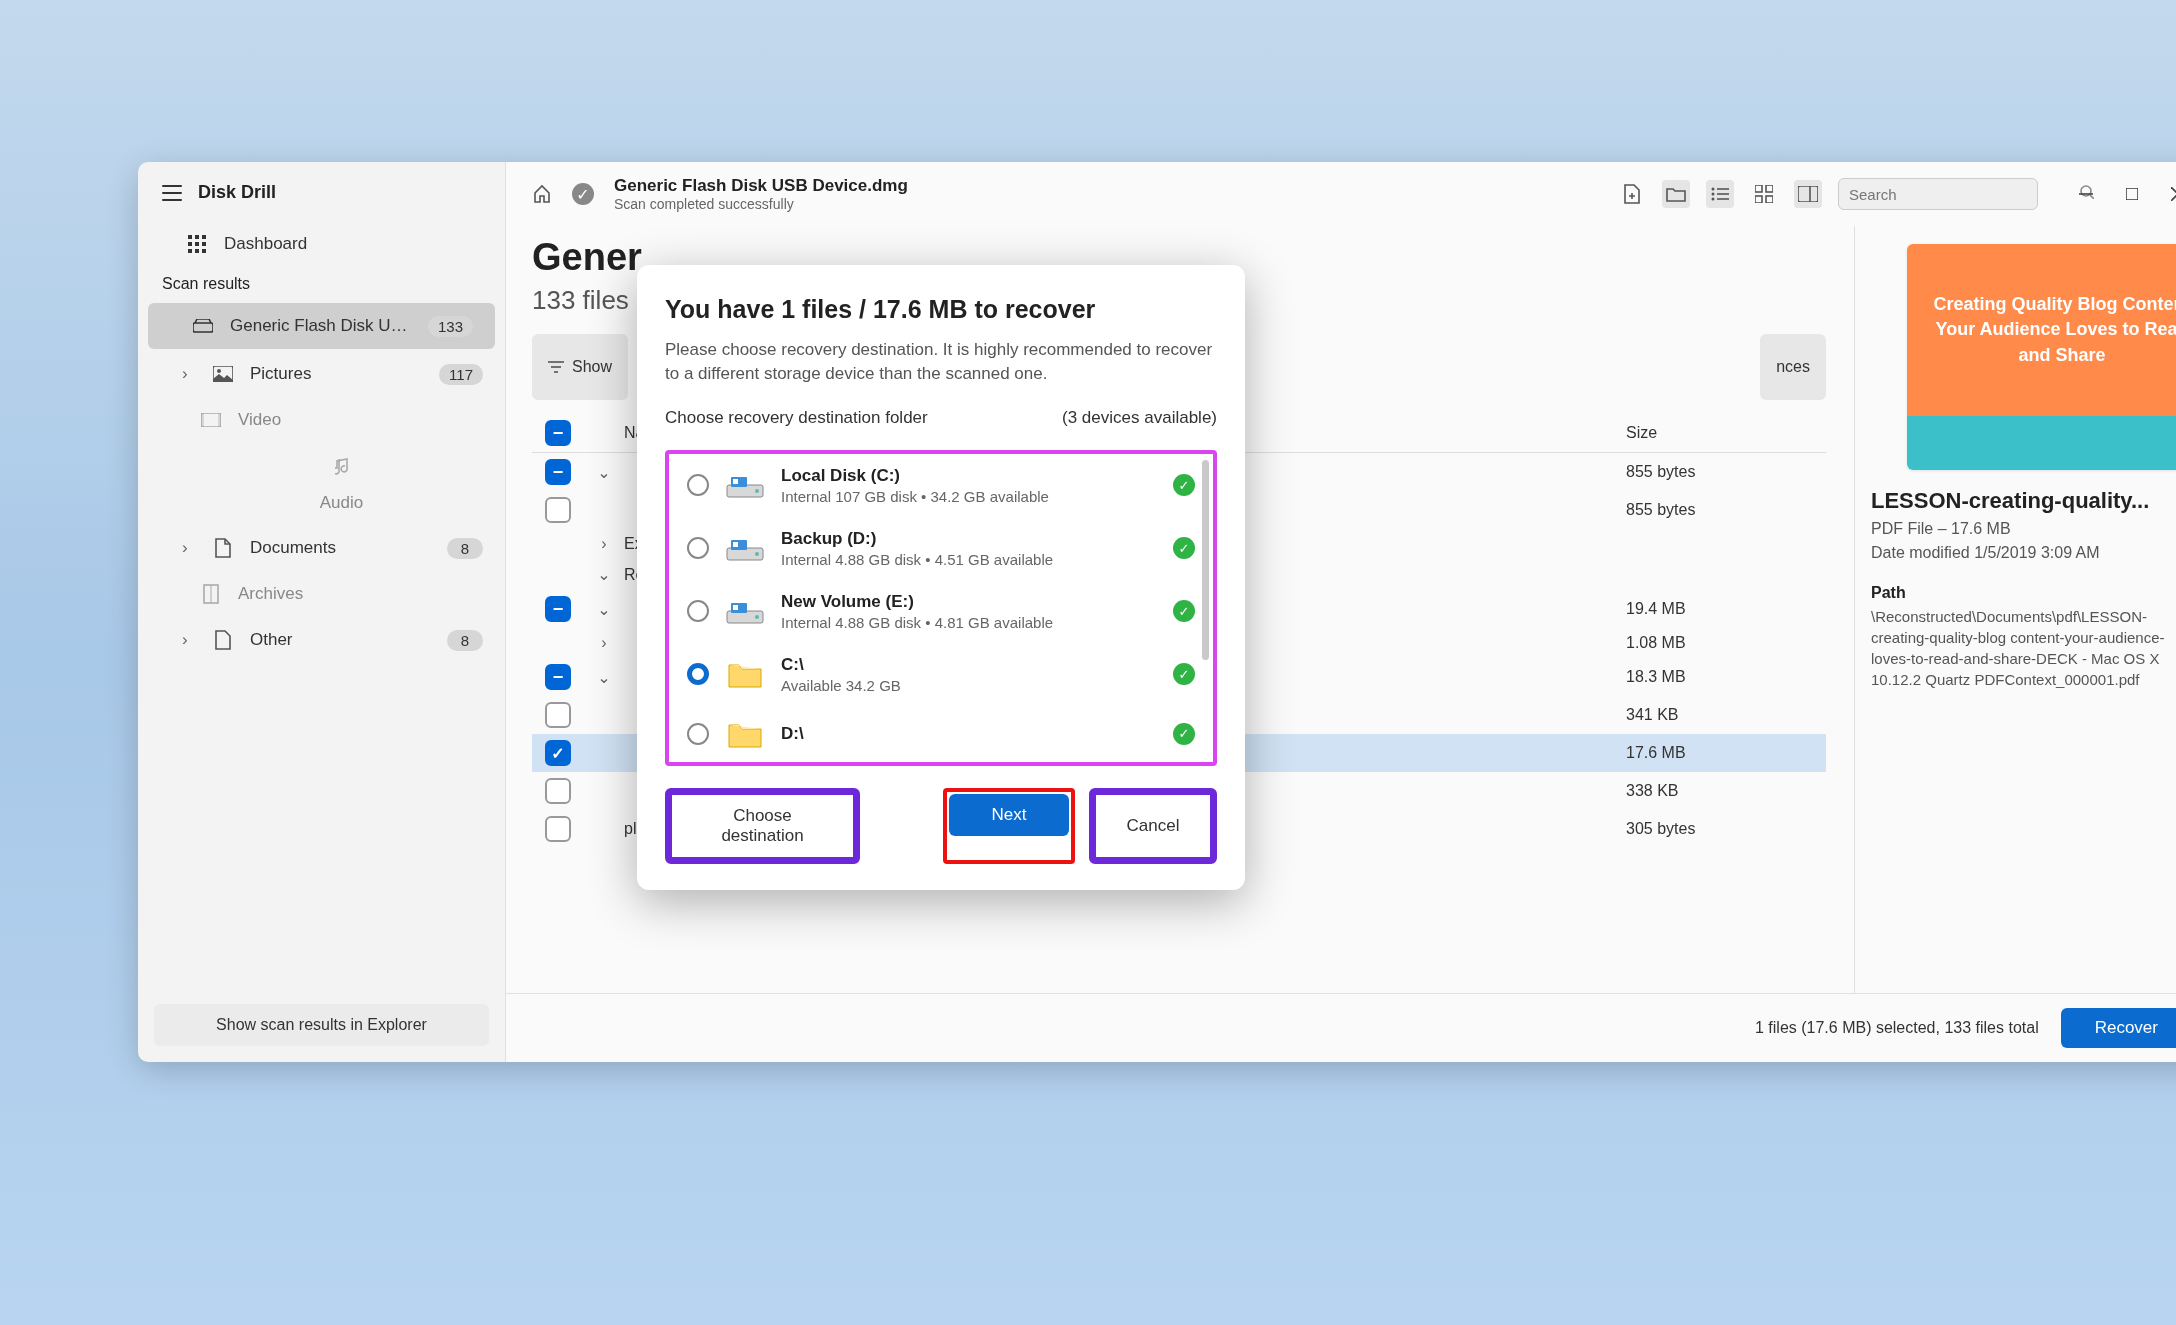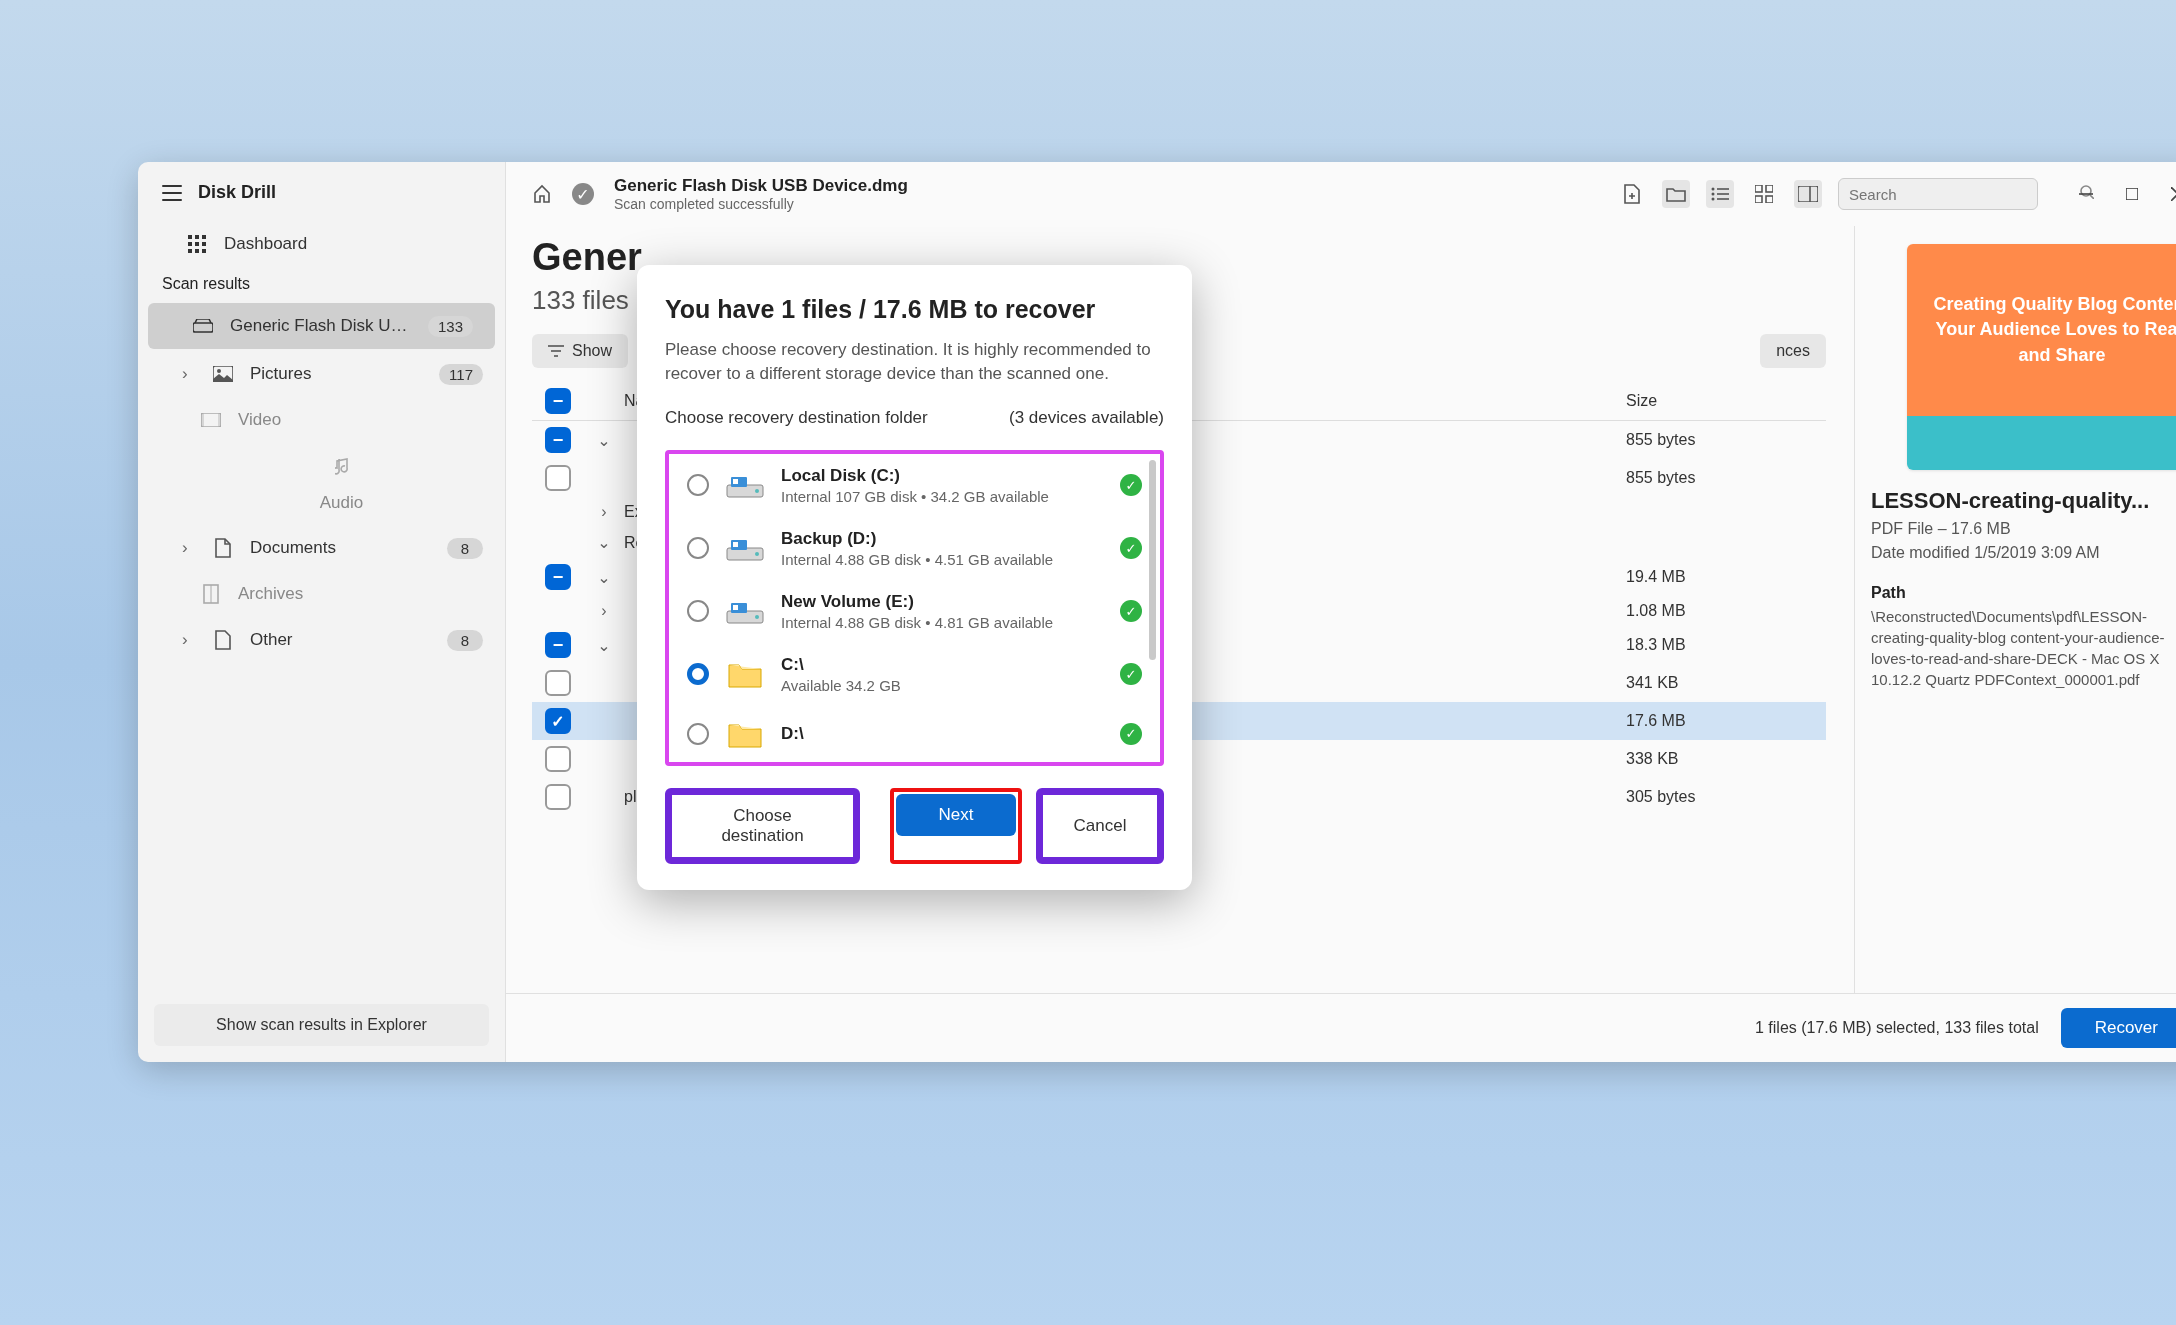--- a/index.html
+++ b/index.html
@@ -32,21 +32,21 @@
 .tb-sub { font-size: 14px; color: #666; }
 .tb-search { display: flex; align-items: center; background: #efefef; border: 1px solid #ccc; border-radius: 6px; padding: 4px 10px; width: 200px; height: 32px; gap: 32px; }
 .tb-search input { border: none; background: transparent; outline: none; flex: 1; font-size: 15px; color: #666; }
 .win-controls { display: flex; gap: 18px; margin-left: 18px; }
 .win-ctrl { width: 28px; height: 28px; display: flex; align-items: center; justify-content: center; cursor: pointer; color: #444; }
 .content { display: flex; flex: 1; overflow: hidden; }
 .center { flex: 1; padding: 0 28px 0 26px; overflow: hidden; display: flex; flex-direction: column; }
 .page-title { font-size: 38px; font-weight: 600; color: #222; margin-top: 10px; }
 .page-sub { font-size: 26px; color: #555; margin-top: 6px; margin-bottom: 18px; }
 .chip-row { display: flex; gap: 12px; margin-bottom: 14px; }
-.chip { background: #e7e7e7; border-radius: 6px; padding: 8px 16px; font-size: 16px; color: #333; display: flex; align-items: center; gap: 8px; }
+.chip { background: #e7e7e7; border-radius: 6px; padding: 24px 16px; font-size: 16px; color: #333; display: flex; align-items: center; gap: 8px; }
 .table-area { flex: 1; }
 .thead { display: flex; align-items: center; padding: 6px 0; font-size: 16px; color: #333; border-bottom: 1px solid #ddd; }
 .col-check { width: 52px; display: flex; justify-content: center; }
 .col-exp { width: 40px; display: flex; justify-content: center; color: #666; }
 .col-name { flex: 1; }
 .col-size { width: 140px; text-align: left; }
 .col-ext { width: 60px; }
 .trow { display: flex; align-items: center; padding: 6px 0; font-size: 16px; color: #333; }
 .trow.selected { background: #d0e2f4; }
 .checkbox { width: 26px; height: 26px; border: 2px solid #999; border-radius: 6px; display: flex; align-items: center; justify-content: center; background: #fff; }
@@ -60,21 +60,21 @@
 .pc-top { height: 172px; background: #ff8a4a; display: flex; flex-direction: column; align-items: center; justify-content: center; padding: 20px; color: #fff; text-align: center; }
 .pc-top-text { font-size: 18px; font-weight: 600; line-height: 1.4; }
 .pc-bottom { height: 54px; background: #3bbfc9; }
 .d-title { font-size: 22px; font-weight: 600; color: #222; margin-top: 18px; white-space: nowrap; overflow: hidden; text-overflow: ellipsis; }
 .d-meta { font-size: 16px; color: #555; margin-top: 6px; }
 .d-label { font-size: 16px; font-weight: 600; color: #222; margin-top: 22px; }
 .d-path { font-size: 15px; color: #555; margin-top: 4px; line-height: 1.4; word-break: break-word; }
 .footer-bar { display: flex; align-items: center; justify-content: flex-end; padding: 14px 22px; gap: 22px; border-top: 1px solid #e0e0e0; }
 .footer-text { font-size: 16px; color: #333; }
 .recover-btn { background: #0b6bcf; color: #fff; border: none; padding: 10px 34px; border-radius: 6px; font-size: 17px; cursor: pointer; }
-.modal { position: absolute; top: 265px; left: 637px; width: 555px; background: #fff; border-radius: 12px; box-shadow: 0 12px 48px rgba(0,0,0,0.3); padding: 30px 28px 26px; pointer-events: auto; }
+.modal { position: absolute; top: 265px; left: 637px; width: 608px; background: #fff; border-radius: 12px; box-shadow: 0 12px 48px rgba(0,0,0,0.3); padding: 30px 28px 26px; pointer-events: auto; }
 .modal-title { font-size: 25px; font-weight: 600; color: #222; }
 .modal-txt { font-size: 17px; color: #555; margin-top: 14px; line-height: 1.4; }
 .modal-row { display: flex; justify-content: space-between; margin-top: 22px; font-size: 17px; color: #333; }
 .dest-list { border: 4px solid #d946ef; border-radius: 4px; margin-top: 22px; max-height: 358px; overflow: hidden; position: relative; }
 .sbar { position: absolute; right: 4px; top: 6px; width: 7px; height: 200px; background: #c9c9c9; border-radius: 4px; }
 .dest-item { display: flex; align-items: center; padding: 12px 18px; gap: 16px; }
 .radio { width: 22px; height: 22px; border: 2px solid #888; border-radius: 50%; display: flex; align-items: center; justify-content: center; }
 .radio.sel { border: 5px solid #0b6bcf; }
 .dicon { width: 40px; height: 32px; display: flex; align-items: center; justify-content: center; }
 .disk-svg { width: 40px; height: 28px; }

